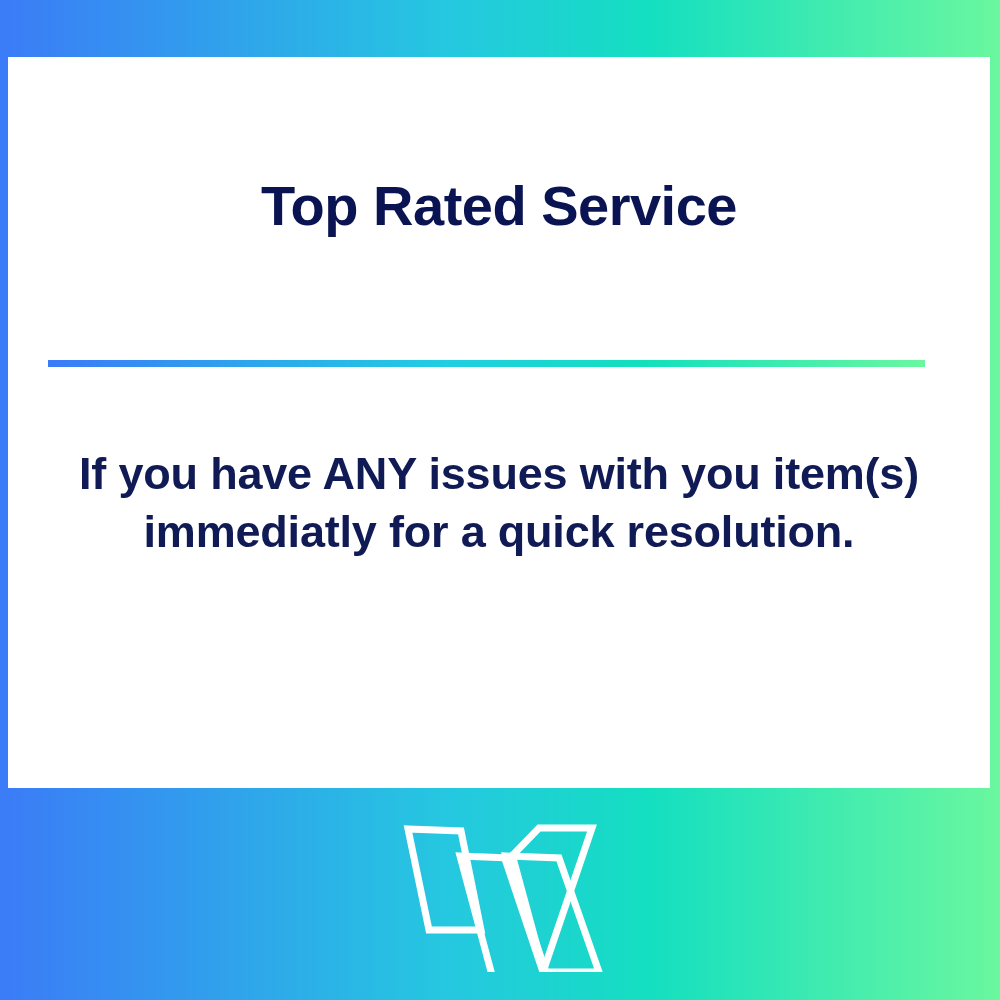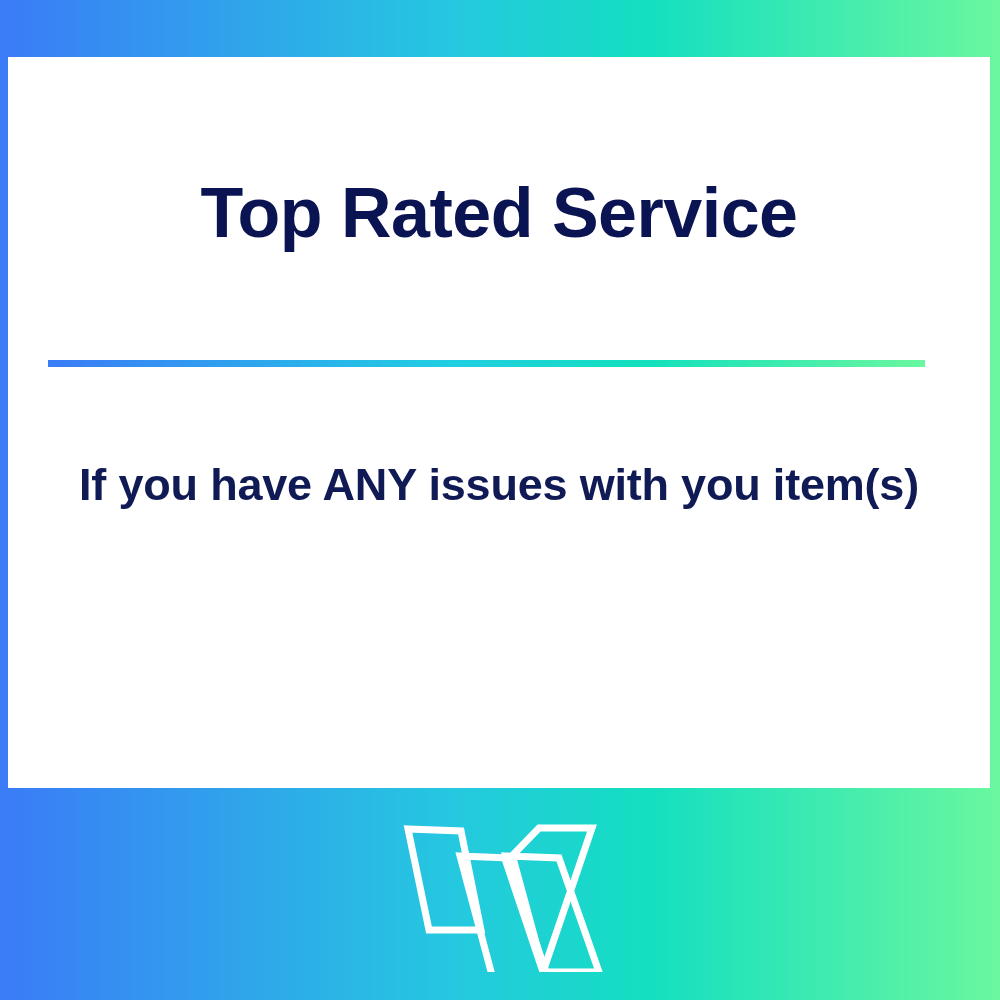--- a/index.html
+++ b/index.html
@@ -39,21 +39,21 @@
     bottom: 0;
   }
 
   .title {
     position: absolute;
     left: 0;
     right: 0;
     top: 121px;
     text-align: center;
     color: #0b1452;
-    font-size: 70px;
+    font-size: 56px;
     font-weight: bold;
     letter-spacing: -0.5px;
     line-height: 1.0;
     white-space: nowrap;
   }
 
   .divider {
     position: absolute;
     left: 40px;
     top: 303px;
@@ -66,21 +66,20 @@
     position: absolute;
     left: 22px;
     right: 22px;
     top: 388px;
     text-align: center;
     color: #101a55;
     font-size: 45px;
     font-weight: bold;
     line-height: 58px;
     letter-spacing: -0.2px;
-    margin-top: 11px;
   }
   .body-copy .line {
     display: block;
     white-space: nowrap;
   }
 
   .logo {
     position: absolute;
     left: 388px;
     top: 812px;
@@ -100,20 +99,21 @@
 
   <div class="card">
     <div class="card-inner">
 
       <div class="title">Top Rated Service</div>
 
       <div class="divider"></div>
 
       <div class="body-copy">
         <span class="line">If you have ANY issues with you item(s)</span>
+        <span class="line">immediatly for a quick resolution.</span>
       </div>
 
     </div>
   </div>
 
   <div class="logo">
     <svg viewBox="0 0 224 160" xmlns="http://www.w3.org/2000/svg">
       <g fill="none" stroke="#ffffff" stroke-width="7" stroke-linejoin="miter">
         <polygon points="20,17 73,19 93,118 41,118"></polygon>
         <polygon points="72,44 125,46 165,193 112,193"></polygon>

